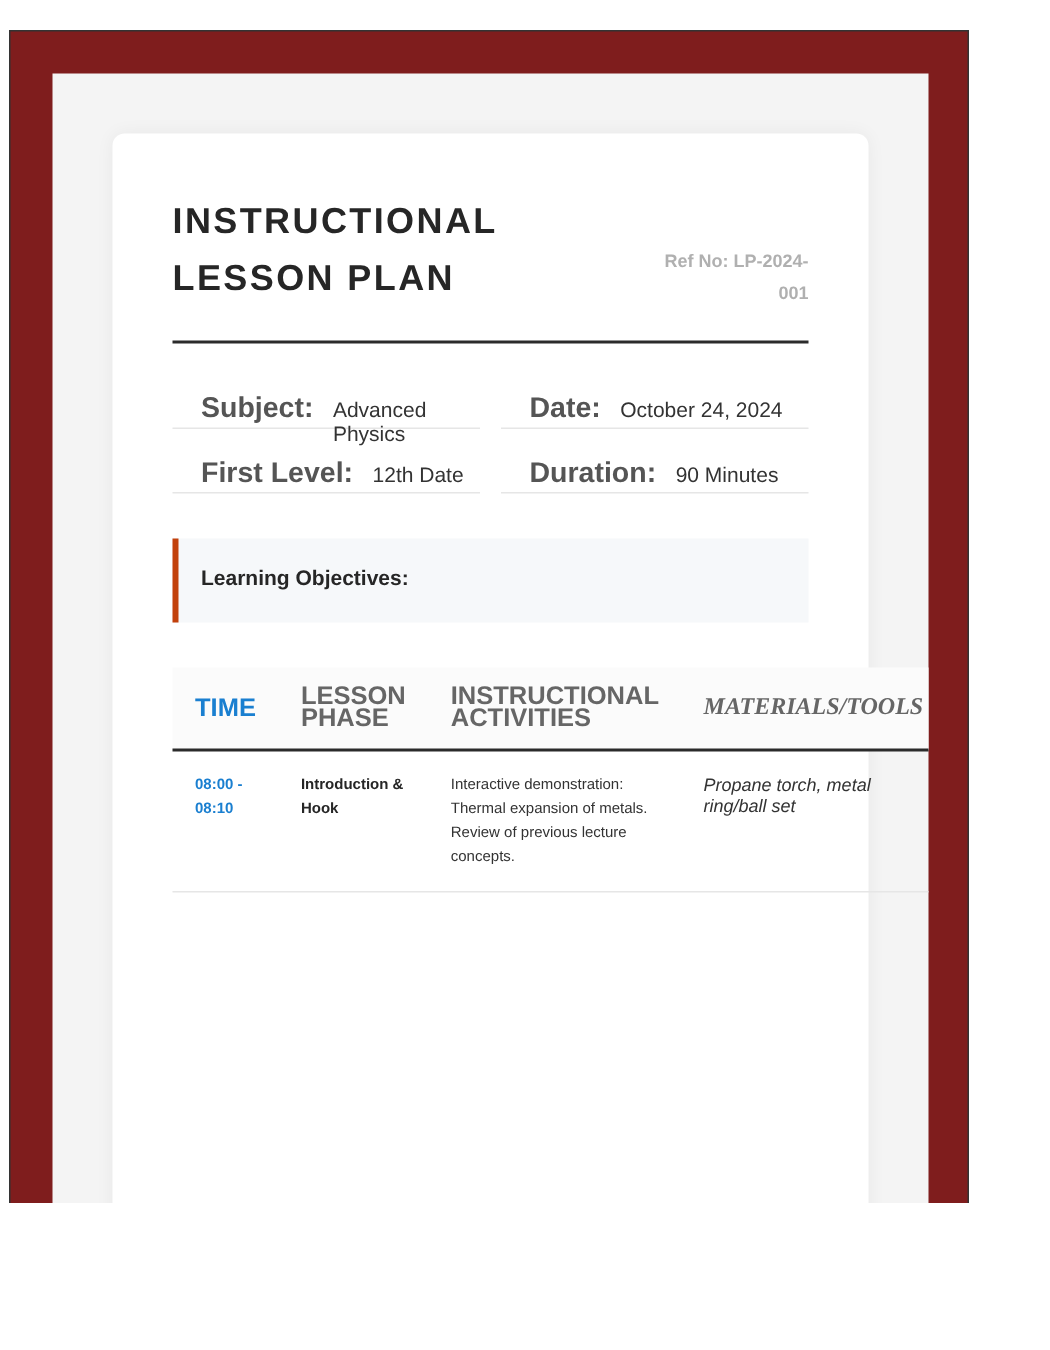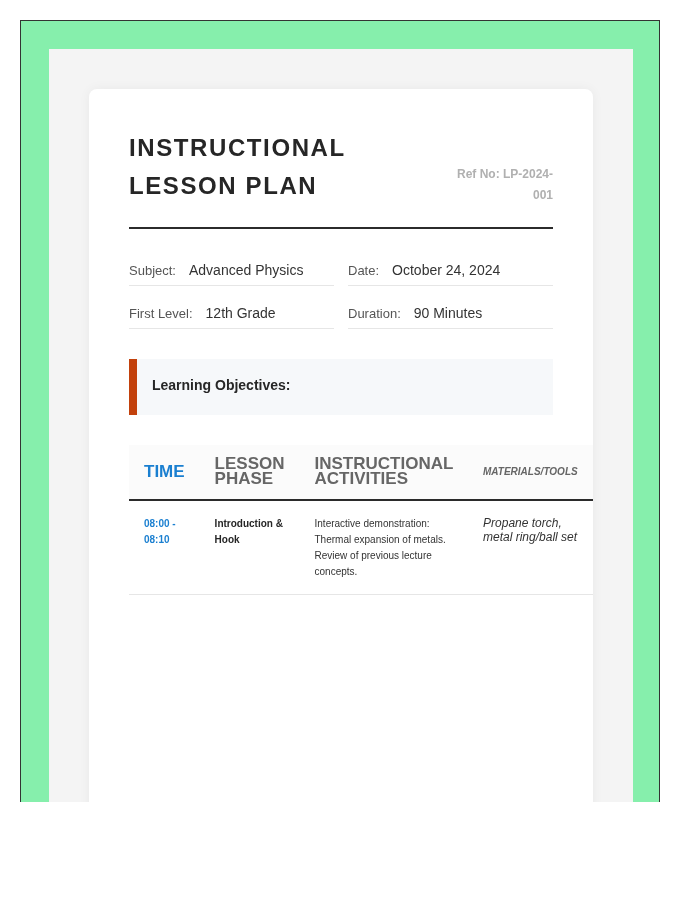--- a/index.html
+++ b/index.html
@@ -1,39 +1,39 @@
 <!DOCTYPE html>
 <html><head>
   <meta charset="utf-8">
   <style>
     html, body { margin: 0; padding: 0; background: #ffffff; }
     body { width: 700px; height: 900px; position: relative; overflow: hidden; font-family: "Liberation Sans", sans-serif; }
-    .frame { position: absolute; left: 20px; top: 20px; width: 640px; height: 782px; border: 1px solid #333; border-bottom: none; box-sizing: border-box; overflow: hidden; background: #86efac; }
+    .frame { position: absolute; left: 6px; top: 20px; width: 640px; height: 782px; border: 1px solid #333; border-bottom: none; box-sizing: border-box; overflow: hidden; background: #7f1d1d; }
     .stage { position: absolute; left: 28px; top: 28px; width: 584px; height: 760px; background: #f4f4f4; overflow: hidden; }
     .card { position: absolute; left: 40px; top: 40px; width: 504px; height: 900px; background: #fff; border-radius: 8px; box-shadow: 0 0 12px rgba(0,0,0,0.05); }
     .inner { position: absolute; left: 40px; top: 40px; width: 424px; }
 
     .header { display: flex; justify-content: space-between; align-items: flex-end; padding-bottom: 22px; border-bottom: 2px solid #2b2b2b; }
     .title { margin: 0; font-size: 24px; font-weight: 700; letter-spacing: 1.6px; line-height: 38px; color: #262626; width: 330px; }
     .ref { font-size: 12px; color: #b0b0b0; text-align: right; line-height: 21px; font-weight: 700; width: 100px; margin-bottom: -1px; }
 
     .meta { display: grid; grid-template-columns: 205px 205px; column-gap: 14px; margin-top: 23px; }
     .meta-item { display: flex; align-items: baseline; height: 34px; border-bottom: 1px solid #e6e6e6; font-size: 14px; padding-top: 10px; box-sizing: border-box; margin-bottom: 9px; }
-    .meta-label { font-weight: 400; color: #555; font-size: 13px; margin-right: 13px; }
+    .meta-label { font-weight: 700; color: #555; font-size: 19px; margin-right: 13px; margin-left: 19px; }
     .meta-value { color: #333; }
 
-    .objectives { margin-top: 21px; background: #f6f8fa; border-left: 8px solid #c2410c; padding: 18px 16px 14px 15px; }
+    .objectives { margin-top: 21px; background: #f6f8fa; border-left: 4px solid #c2410c; padding: 18px 16px 14px 15px; }
     .obj-title { font-size: 14px; font-weight: 700; color: #262626; margin-bottom: 8px; }
     .obj-list { margin: 0; padding-left: 60px; font-size: 14px; color: #333; line-height: 22.3px; }
     .obj-list li { margin: 0; }
 
     .plan-table { margin-top: 30px; width: 459px; border-collapse: collapse; }
     .plan-table thead th { background: #fbfbfb; text-align: left; font-size: 17px; font-weight: 700; color: #666; padding: 11px 15px 13px; vertical-align: middle; line-height: 15px; border-bottom: 2px solid #2b2b2b; height: 30px; }
     .plan-table thead th.col-time { color: #1a7fd0; }
-    .plan-table thead th.col-materials { font-style: italic; font-size: 10px; }
+    .plan-table thead th.col-materials { font-style: italic; font-size: 16px; font-family: Liberation Serif, serif; }
     .plan-table tbody td { vertical-align: top; padding: 15px 15px 14px; font-size: 10px; line-height: 16px; color: #333; border-bottom: 1px solid #e6e6e6; }
     .plan-table td.cell-time { color: #1a7fd0; font-weight: 700; width: 36px; }
     .plan-table td.cell-phase { font-weight: 700; color: #262626; width: 83px; }
     .plan-table td.cell-activities { width: 107px; margin-top: 31px; }
     .plan-table td.cell-materials { font-style: italic; font-size: 12px; line-height: 14px; color: #333; }
   </style>
 </head>
 <body>
 
 <div class="frame">
@@ -50,21 +50,21 @@
           <div class="meta-item">
             <span class="meta-label">Subject:</span>
             <span class="meta-value">Advanced Physics</span>
           </div>
           <div class="meta-item">
             <span class="meta-label">Date:</span>
             <span class="meta-value">October 24, 2024</span>
           </div>
           <div class="meta-item">
             <span class="meta-label">First Level:</span>
-            <span class="meta-value">12th Grade</span>
+            <span class="meta-value">12th Date</span>
           </div>
           <div class="meta-item">
             <span class="meta-label">Duration:</span>
             <span class="meta-value">90 Minutes</span>
           </div>
         </div>
 
         <div class="objectives">
           <div class="obj-title">Learning Objectives:</div>
         </div>

